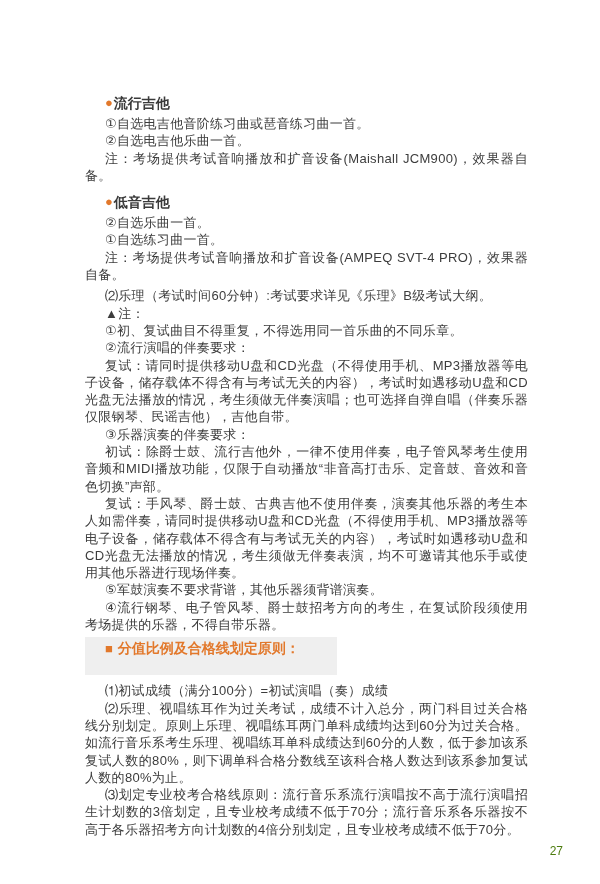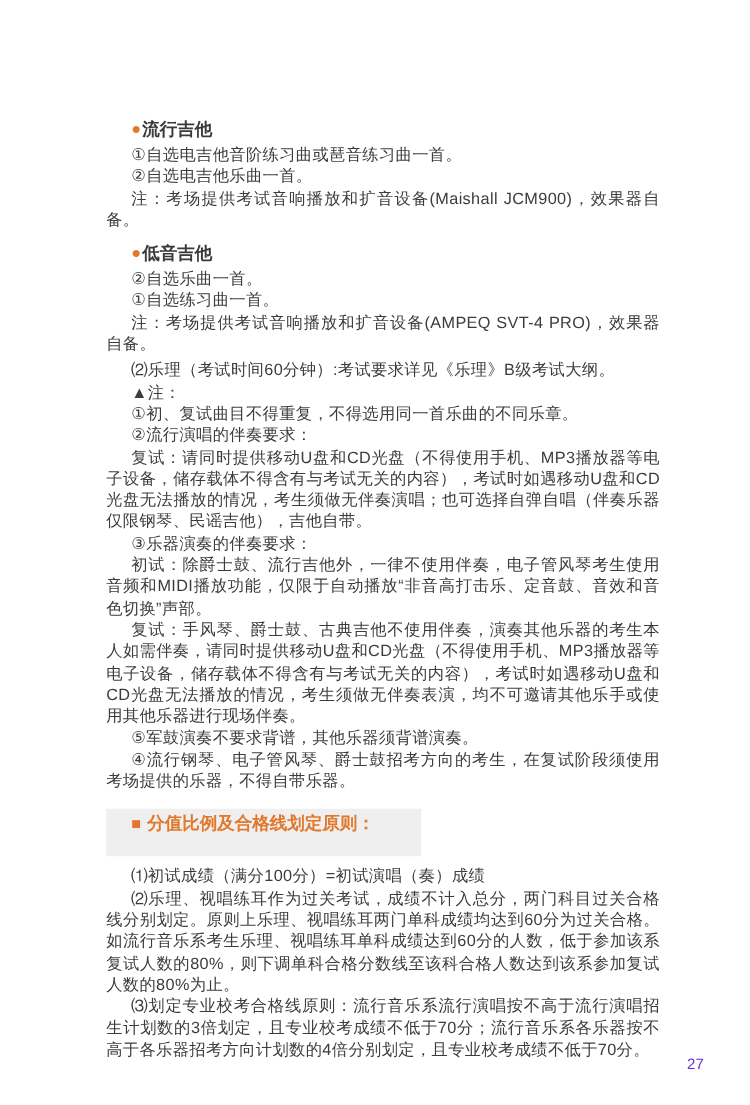--- a/index.html
+++ b/index.html
@@ -42,42 +42,42 @@
   }
   h3.heading .bullet {
     color: #e2782b;
     font-size: 13px;
     margin-right: 1px;
     line-height: 20px;
   }
   .gap-md { margin-top: 8px !important; }
   .gap-sm { margin-top: 4px !important; }
   .section-bar {
-    margin-top: 14px;
+    margin-top: 4px;
     margin-bottom: 7px;
     width: 232px;
     padding-left: 20px;
     height: 38px;
     line-height: 23px;
     background: #efefef;
     color: #e2782b;
     font-size: 14px;
     font-weight: bold;
     white-space: nowrap;
   }
   .section-bar .sq {
     font-size: 13px;
     margin-right: 1px;
   }
   .page-number {
     position: absolute;
     right: 37px;
     bottom: 26px;
     font-size: 12px;
-    color: #6d28d9;
+    color: #4d7c0f;
   }
 </style>
 </head>
 <body>
 
 <div class="page">
   <div class="content">
 
     <h3 class="heading">
       <span class="bullet">●</span>

